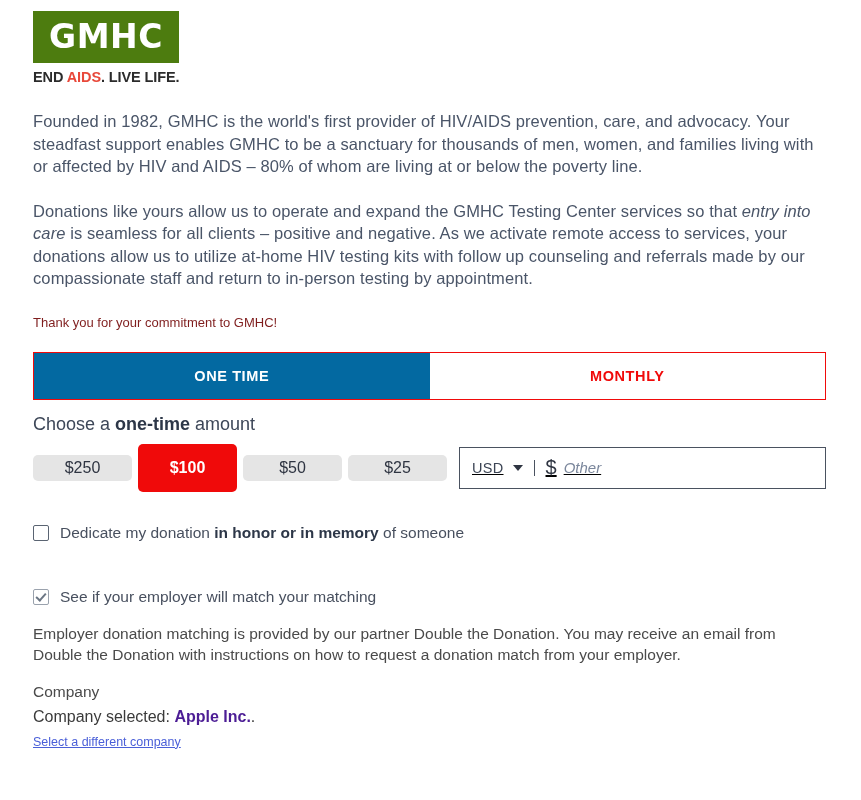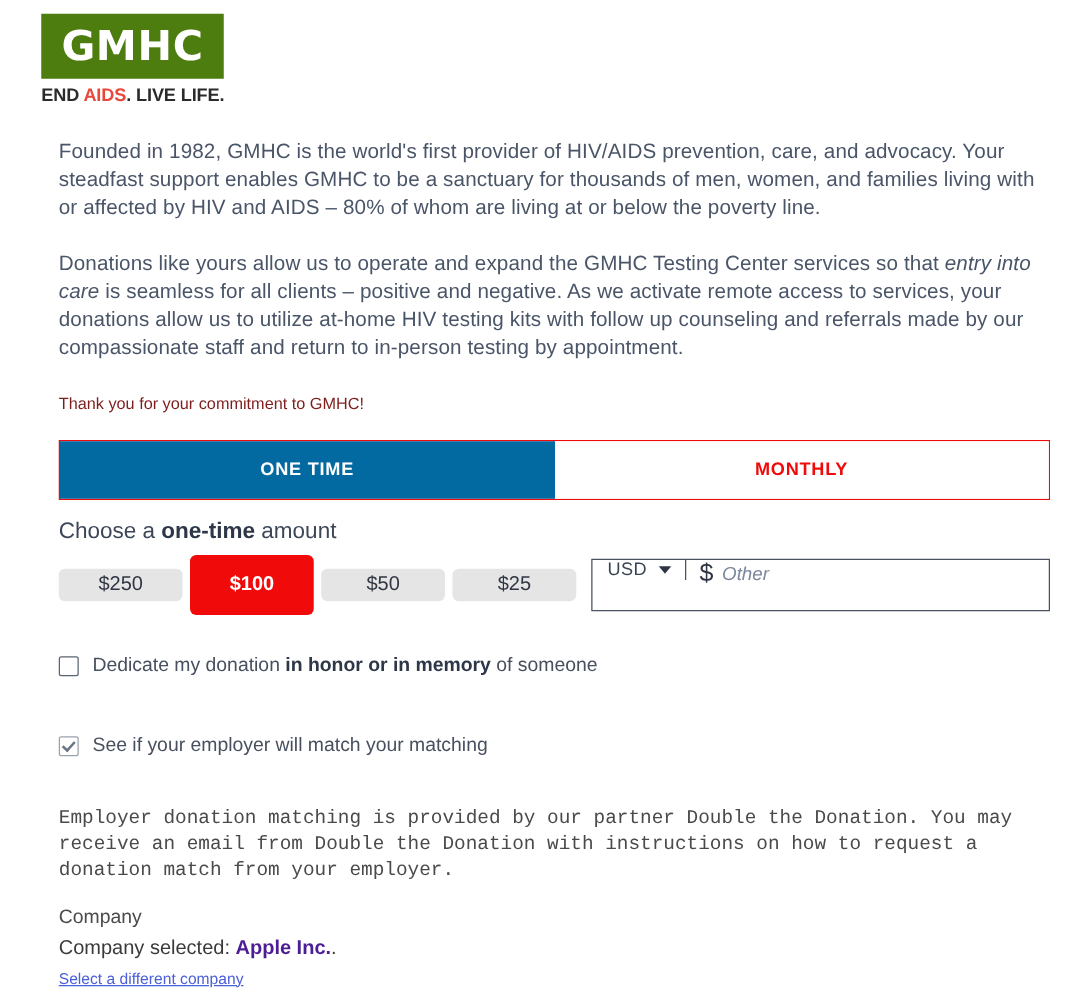--- a/index.html
+++ b/index.html
@@ -51,21 +51,21 @@
     font-size: 14.5px;
     letter-spacing: -0.1px;
     color: #2b2b2b;
     white-space: nowrap;
   }
   .logo-tag .aids { color: #e8483a; }
 
   
   .content {
     position: absolute;
-    left: 47px;
+    left: 33px;
     top: 110px;
     width: 795px;
   }
   p.copy {
     margin: 0 0 22px 0;
     font-size: 16.5px;
     line-height: 22.5px;
     color: #4a5568;
     letter-spacing: 0.1px;
   }
@@ -140,27 +140,28 @@
   }
   .amt-btn.selected {
     background: #f00a0a;
     color: #ffffff;
     font-weight: bold;
     height: 48px;
   }
 
   .other-wrap {
     display: flex;
-    align-items: flex-start;
+    align-items: center;
     height: 42px;
     width: 367px;
     border: 1.5px solid #4a5260;
     box-sizing: border-box;
     background: #ffffff;
     margin-left: 6px;
+    text-decoration: underline;
   }
   .currency-select {
     display: flex;
     align-items: center;
     gap: 9px;
     padding: 0 11px 0 12px;
     border-right: 1.5px solid #4a5260;
     cursor: pointer;
     box-sizing: border-box;
     user-select: none;
@@ -301,21 +302,21 @@
     <div class="check-row" style="margin-top:33px;">
       <span class="cb"></span>
       <span class="check-label"><span>Dedicate my donation </span><b>in honor or in memory</b><span> of someone</span></span>
     </div>
 
     <div class="check-row" style="margin-top:46px;">
       <span class="cb checked"></span>
       <span class="check-label">See if your employer will match your matching</span>
     </div>
 
-    <p class="match-copy" style="margin-top:38px;font-family:Liberation Mono, monospace;">Employer donation matching is provided by our partner Double the Donation. You may receive an email from Double the Donation with instructions on how to request a donation match from your employer.</p>
+    <p class="match-copy" style="margin-top:17px;">Employer donation matching is provided by our partner Double the Donation. You may receive an email from Double the Donation with instructions on how to request a donation match from your employer.</p>
 
     <div class="company-label" style="margin-top:18px;">Company</div>
 
     <div class="company-selected" style="margin-top:7px;"><span>Company selected: </span><b>Apple Inc.</b><span>.</span></div>
 
     <div style="margin-top:6px;">
       <span class="diff-link">Select a different company</span>
     </div>
 
   </div>

